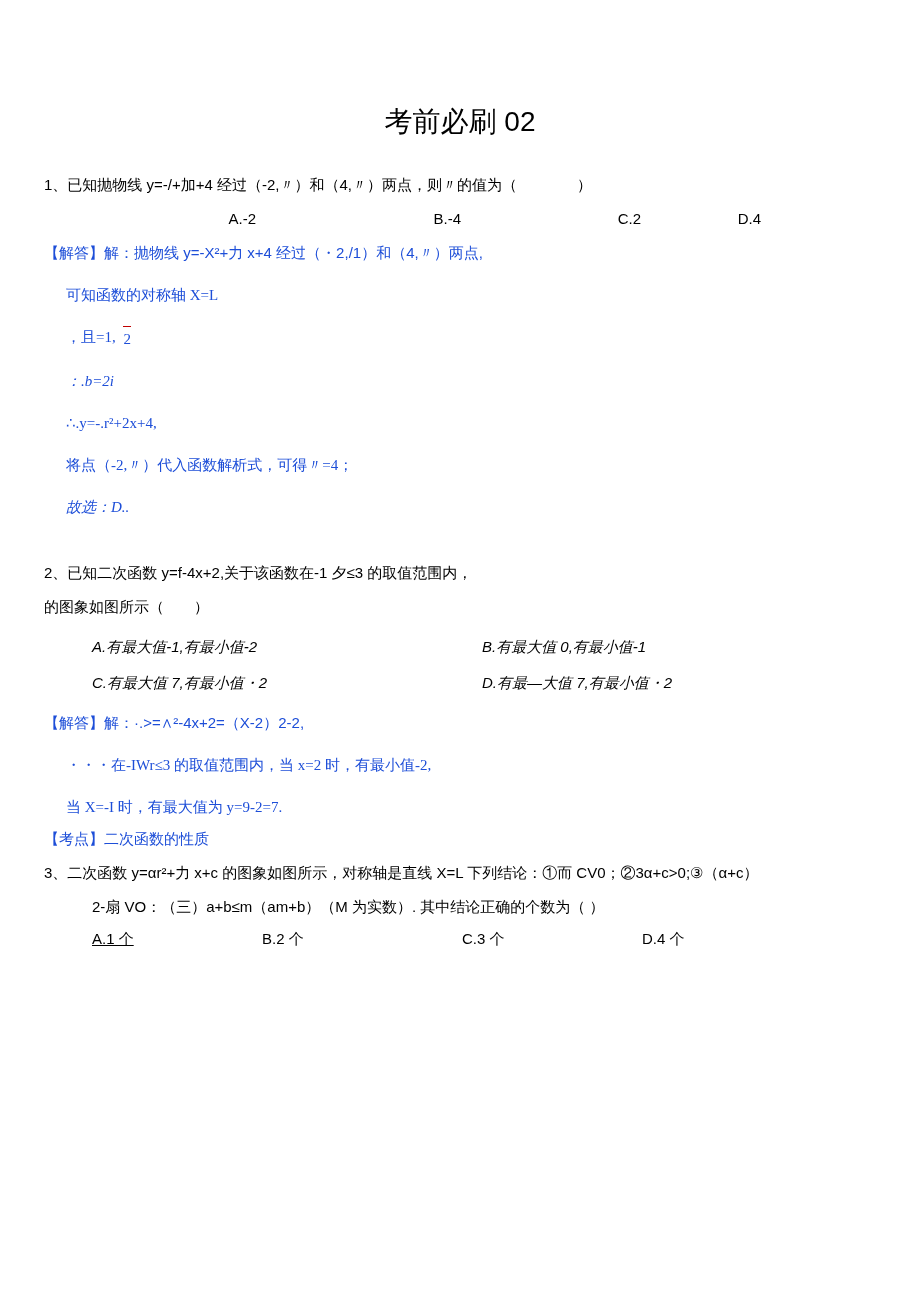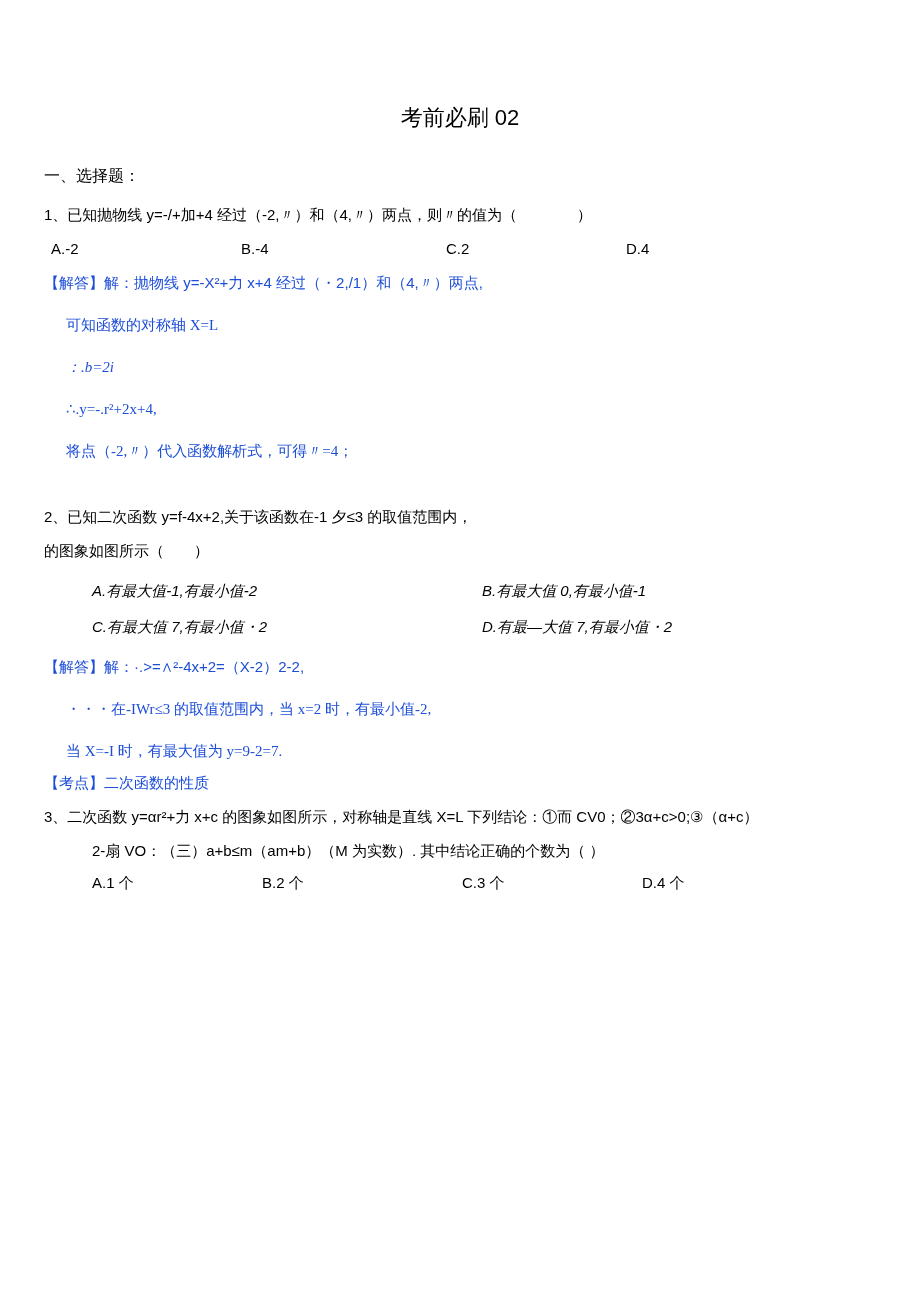--- a/index.html
+++ b/index.html
@@ -12,33 +12,34 @@
     min-height: 1301px;
   }
   .page {
     padding: 100px 44px 40px 44px;
     font-size: 15px;
     line-height: 1.6;
     color: #000;
   }
   .title {
     text-align: center;
-    font-size: 22px;
+    font-size: 28px;
     margin-bottom: 28px;
   }
   .section-head {
     font-size: 16px;
     margin-bottom: 14px;
   }
   .q-line {
     margin: 6px 0 10px 0;
   }
   .opts {
     display: flex;
-    margin: 6px 0 10px 7px;
+    margin: 6px 0 10px 22px;
+    text-align: right;
   }
   .opt { flex: 0 0 auto; }
   .opt.a { width: 190px; }
   .opt.b { width: 205px; }
   .opt.c { width: 180px; }
   .opt.d { width: 120px; }
   .opts2 {
     display: flex;
     flex-wrap: wrap;
     margin: 6px 0 10px 48px;
@@ -60,48 +61,54 @@
     margin: 0 4px;
   }
   .fraction .bot {
     border-top: 1px solid #c00000;
   }
   .q3-lines .ln { margin-left: 48px; margin-top: 8px; margin-bottom: 8px; }
   .q3-opts {
     display: flex;
     margin: 8px 0 10px 48px;
   }
-  .q3-opts .qo.a { width: 170px; }
+  .q3-opts .qo.a { width: 170px; text-decoration: underline; }
   .q3-opts .qo.b { width: 200px; }
   .q3-opts .qo.c { width: 180px; }
   .q3-opts .qo.d { width: 120px; }
   .gap-big { height: 28px; }
 </style>
 </head>
 <body>
 
 <div class="page">
 
   <div class="title">考前必刷 02</div>
 
-  <div class="section-head">一、选择题：</div>
 
   <div class="q-line">1、已知抛物线 y=-/+加+4 经过（-2,〃）和（4,〃）两点，则〃的值为（　　　　）</div>
   <div class="opts">
     <div class="opt a">A.-2</div>
     <div class="opt b">B.-4</div>
     <div class="opt c">C.2</div>
     <div class="opt d">D.4</div>
   </div>
 
   <div class="red q-line">【解答】解：抛物线 y=-X²+力 x+4 经过（・2,/1）和（4,〃）两点,</div>
   <div class="red indent1">可知函数的对称轴 X=L</div>
+  <div class="red indent1">
+    <span>，且=1,</span>
+    <div class="fraction">
+      <div class="bot">2</div>
+    </div>
+  </div>
   <div class="red indent1 ital">：.b=2i</div>
   <div class="red indent1">∴.y=-.r²+2x+4,</div>
   <div class="red indent1">将点（-2,〃）代入函数解析式，可得〃=4；</div>
+  <div class="red indent1 ital">故选：D..</div>
 
   <div class="gap-big"></div>
 
   <div class="q-line">2、已知二次函数 y=f-4x+2,关于该函数在-1 夕≤3 的取值范围内，</div>
   <div class="q-line">的图象如图所示（　　）</div>
 
   <div class="opts2">
     <div class="op">
         <div class="optc">A.有最大值-1,有最小值-2</div>
       </div>

